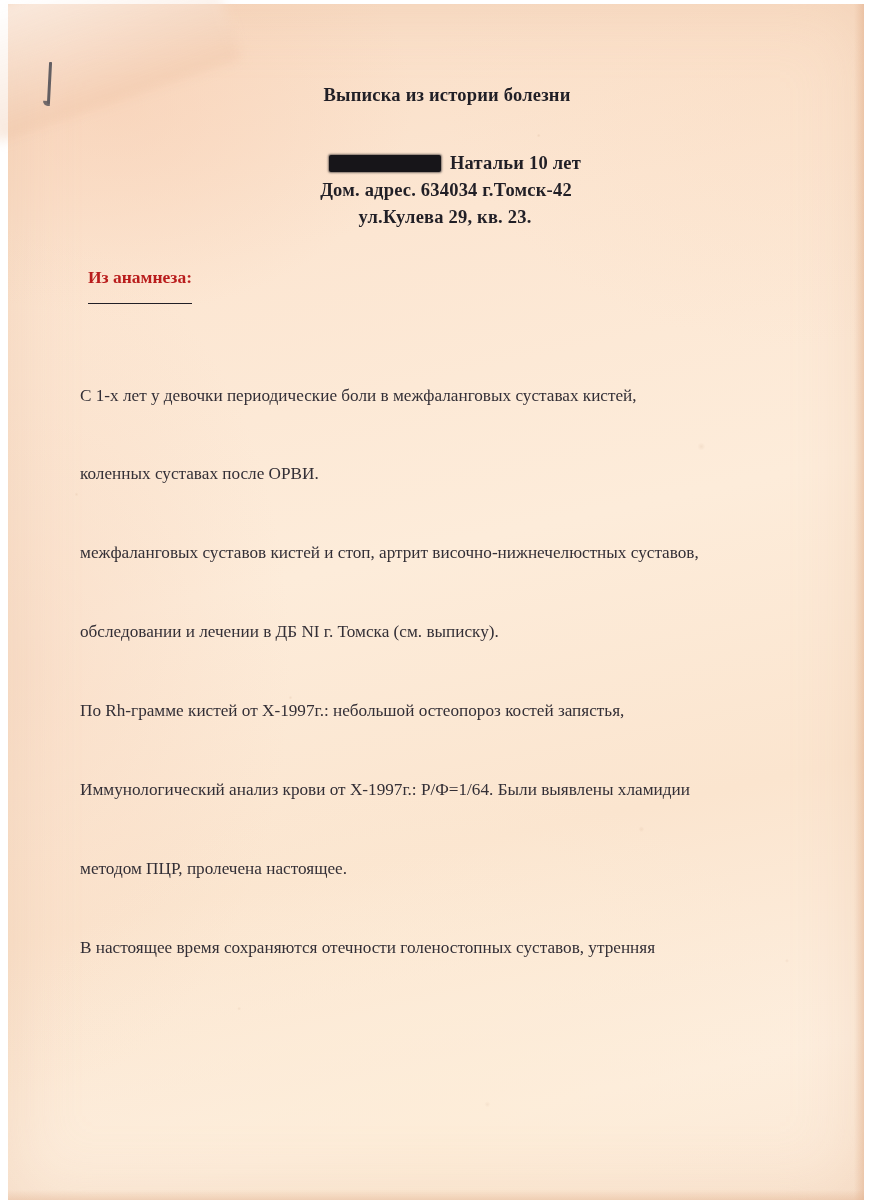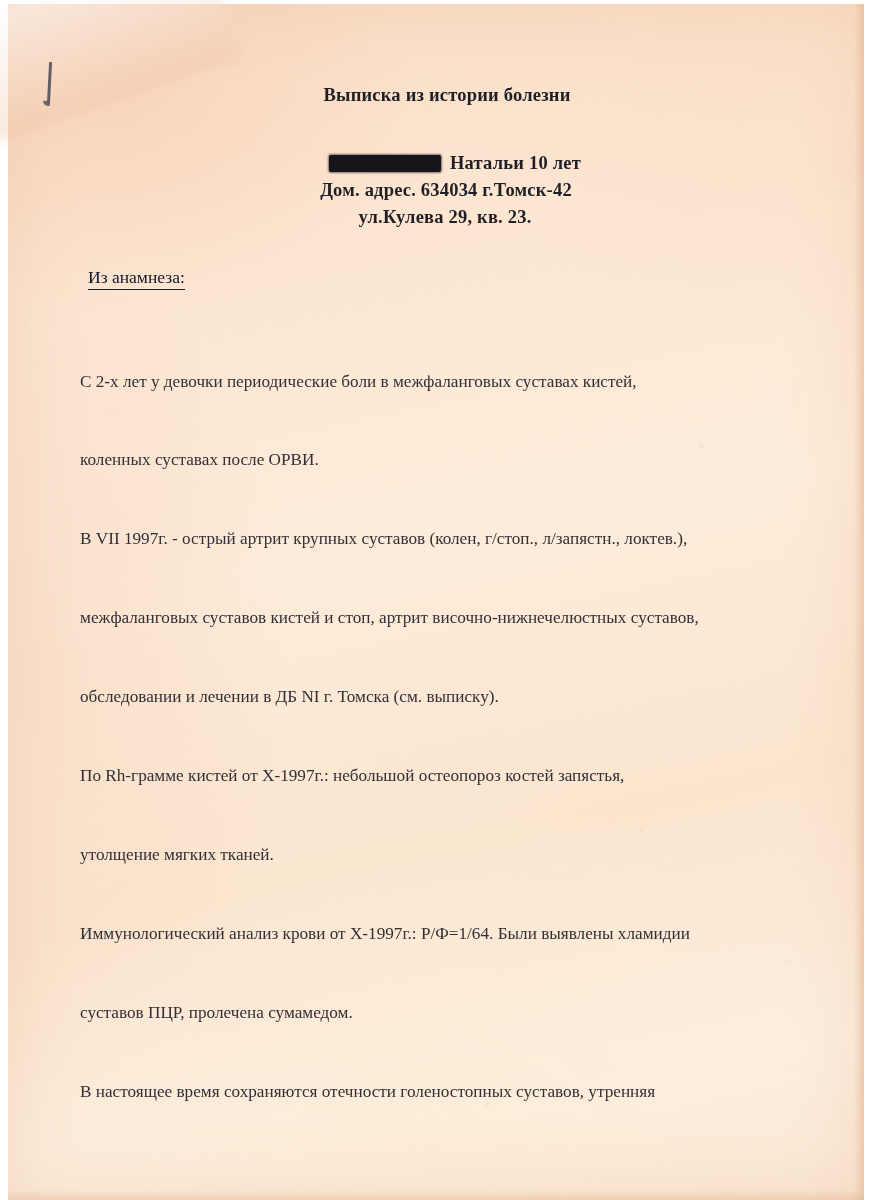--- a/index.html
+++ b/index.html
@@ -136,26 +136,26 @@
     width: 112px;
     height: 17px;
     background: #171519;
     border-radius: 2px;
     box-shadow: 0 0 2px 1px rgba(23,21,25,0.55);
   }
   .title-line-3 { padding-left: 16px; }
   .title-line-4 { padding-left: 14px; }
 
   .section-heading {
-    font-weight: normal;
+    font-weight: bold;
     font-size: 17.5px;
-    color: #0f172a;
+    color: #b91c1c;
     display: inline-block;
     border-bottom: 1.6px solid #211f26;
-    padding-bottom: 1px;
+    padding-bottom: 15px;
     line-height: 22px;
   }
 
   .h-anamnesis { margin-top: 35px; margin-left: 8px; }
 
   .body-block {
     font-size: 17.2px;
     line-height: 26.3px;
     color: #332f36;
     white-space: pre-wrap;
@@ -186,29 +186,27 @@
         <span>Натальи 10 лет</span>
       </div>
       <div class="title-line-3">Дом. адрес. 634034 г.Томск-42</div>
       <div class="title-line-4">ул.Кулева 29, кв. 23.</div>
     </div>
 
     <div class="h-anamnesis">
       <span class="section-heading">Из анамнеза:</span>
     </div>
     <div class="body-block body-anamnesis">
-      <span class="ln">С 2-х лет у девочки периодические боли в межфаланговых суставах кистей,</span>
+      <span class="ln">С 1-х лет у девочки периодические боли в межфаланговых суставах кистей,</span>
       <span class="ln">коленных суставах после ОРВИ.</span>
-      <span class="ln">В VII 1997г. - острый артрит крупных суставов (колен, г/стоп., л/запястн., локтев.),</span>
       <span class="ln">межфаланговых суставов кистей и стоп, артрит височно-нижнечелюстных суставов,</span>
       <span class="ln">обследовании и лечении в ДБ NI г. Томска (см. выписку).</span>
       <span class="ln">По Rh-грамме кистей от X-1997г.: небольшой остеопороз костей запястья,</span>
-      <span class="ln">утолщение мягких тканей.</span>
       <span class="ln">Иммунологический анализ крови от X-1997г.: Р/Ф=1/64. Были выявлены хламидии</span>
-      <span class="ln">суставов ПЦР, пролечена сумамедом.</span>
+      <span class="ln">методом ПЦР, пролечена настоящее.</span>
       <span class="ln">В настоящее время сохраняются отечности голеностопных суставов, утренняя</span>
       
       
       
     </div>
 
   </div>
 </div>
 
 </body></html>

